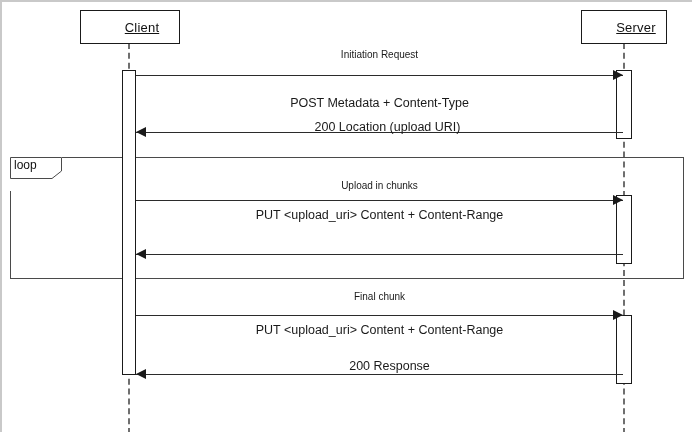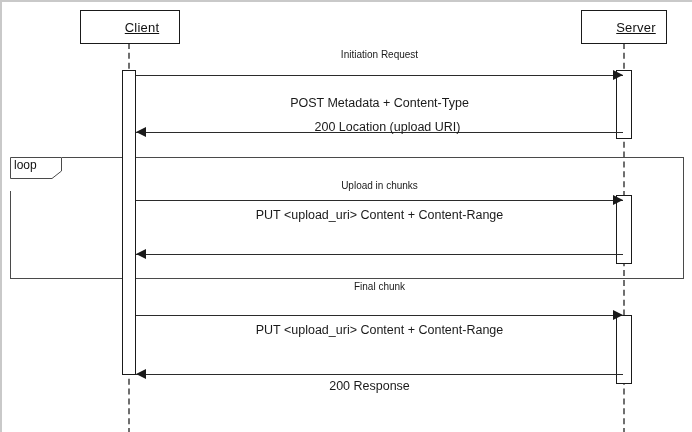--- a/index.html
+++ b/index.html
@@ -167,23 +167,23 @@
 
   <div class="group-label" style="left:134px; top:178px; width:487px;">Upload in chunks</div>
 
   <div class="msg-line" style="left:134px; top:198px; width:487px;"></div>
   <div class="arrow-head right" style="left:611px; top:193px;"></div>
   <div class="msg-label" style="left:134px; top:206px; width:487px;">PUT &lt;upload_uri&gt; Content + Content-Range</div>
 
   <div class="msg-line" style="left:134px; top:252px; width:487px;"></div>
   <div class="arrow-head left" style="left:134px; top:247px;"></div>
 
-  <div class="group-label" style="left:134px; top:279px; width:487px;">Final chunk</div>
+  <div class="group-label" style="left:134px; top:289px; width:487px;">Final chunk</div>
 
   <div class="msg-line" style="left:134px; top:313px; width:487px;"></div>
   <div class="arrow-head right" style="left:611px; top:308px;"></div>
   <div class="msg-label" style="left:134px; top:321px; width:487px;">PUT &lt;upload_uri&gt; Content + Content-Range</div>
 
   <div class="msg-line" style="left:134px; top:372px; width:487px;"></div>
   <div class="arrow-head left" style="left:134px; top:367px;"></div>
-  <div class="msg-label" style="left:124px; top:357px; width:487px;margin-top:20px;">200 Response</div>
+  <div class="msg-label" style="left:144px; top:357px; width:487px;">200 Response</div>
 
 </div>
 
 </body></html>

